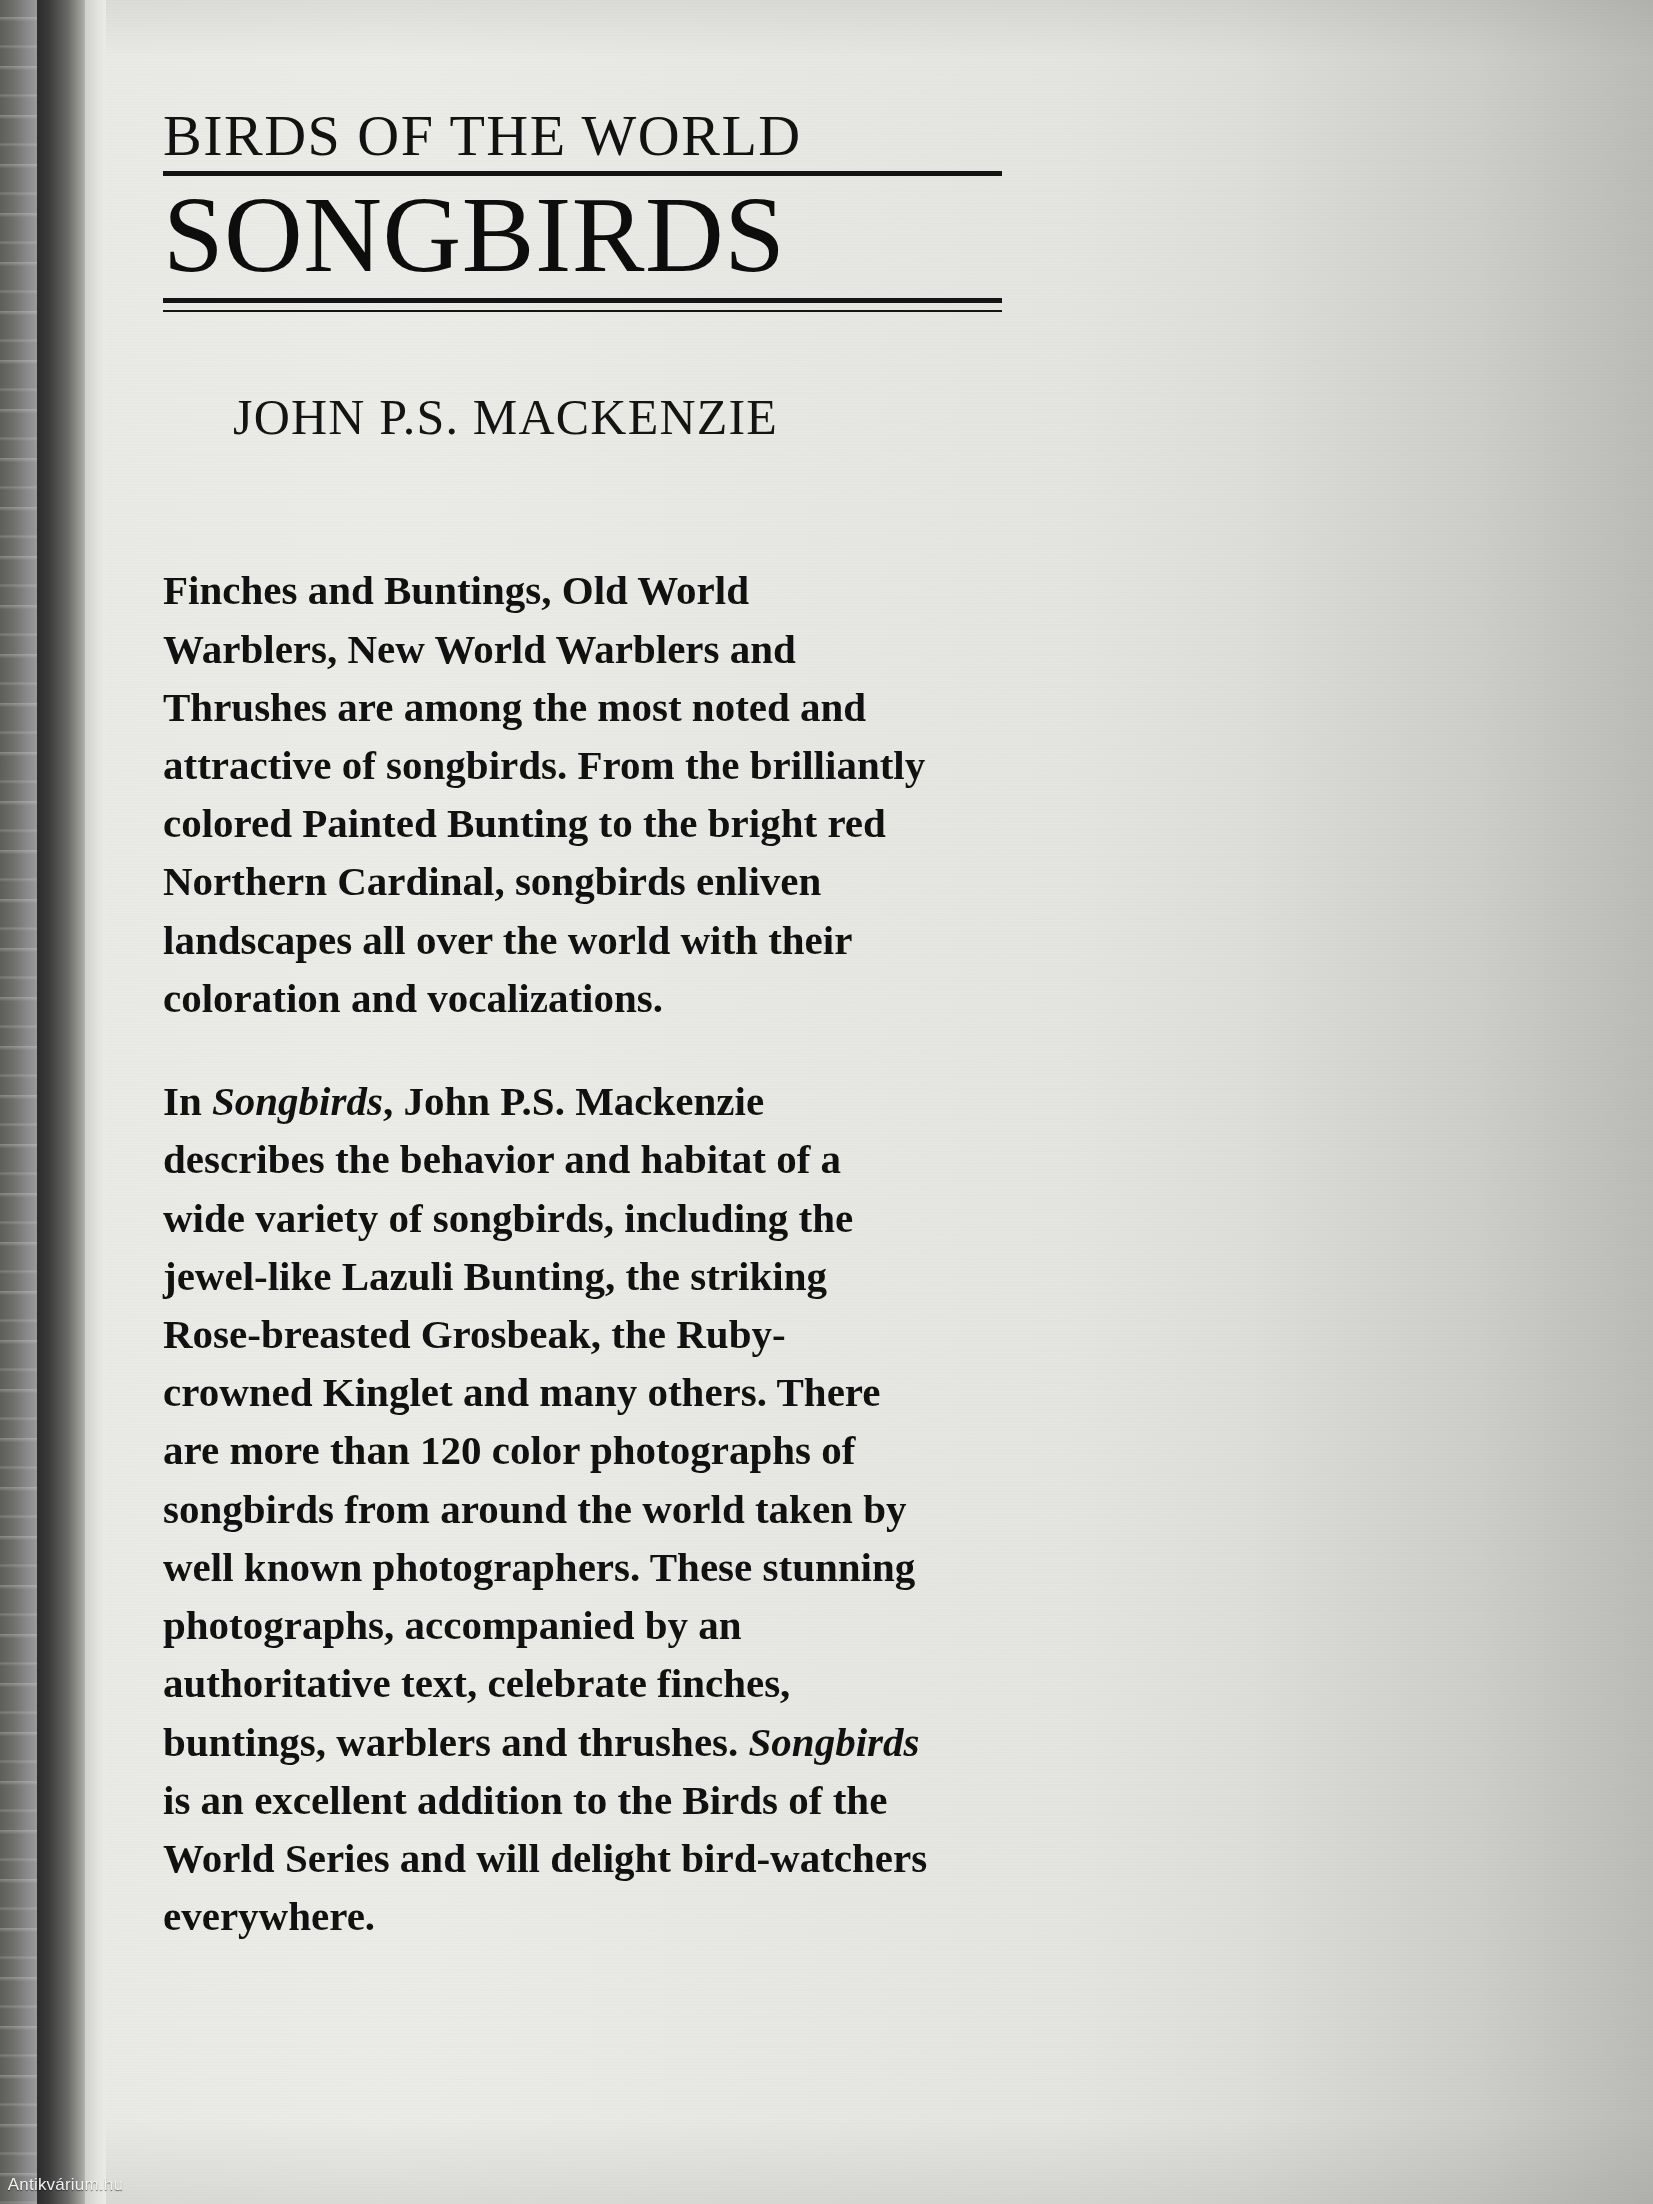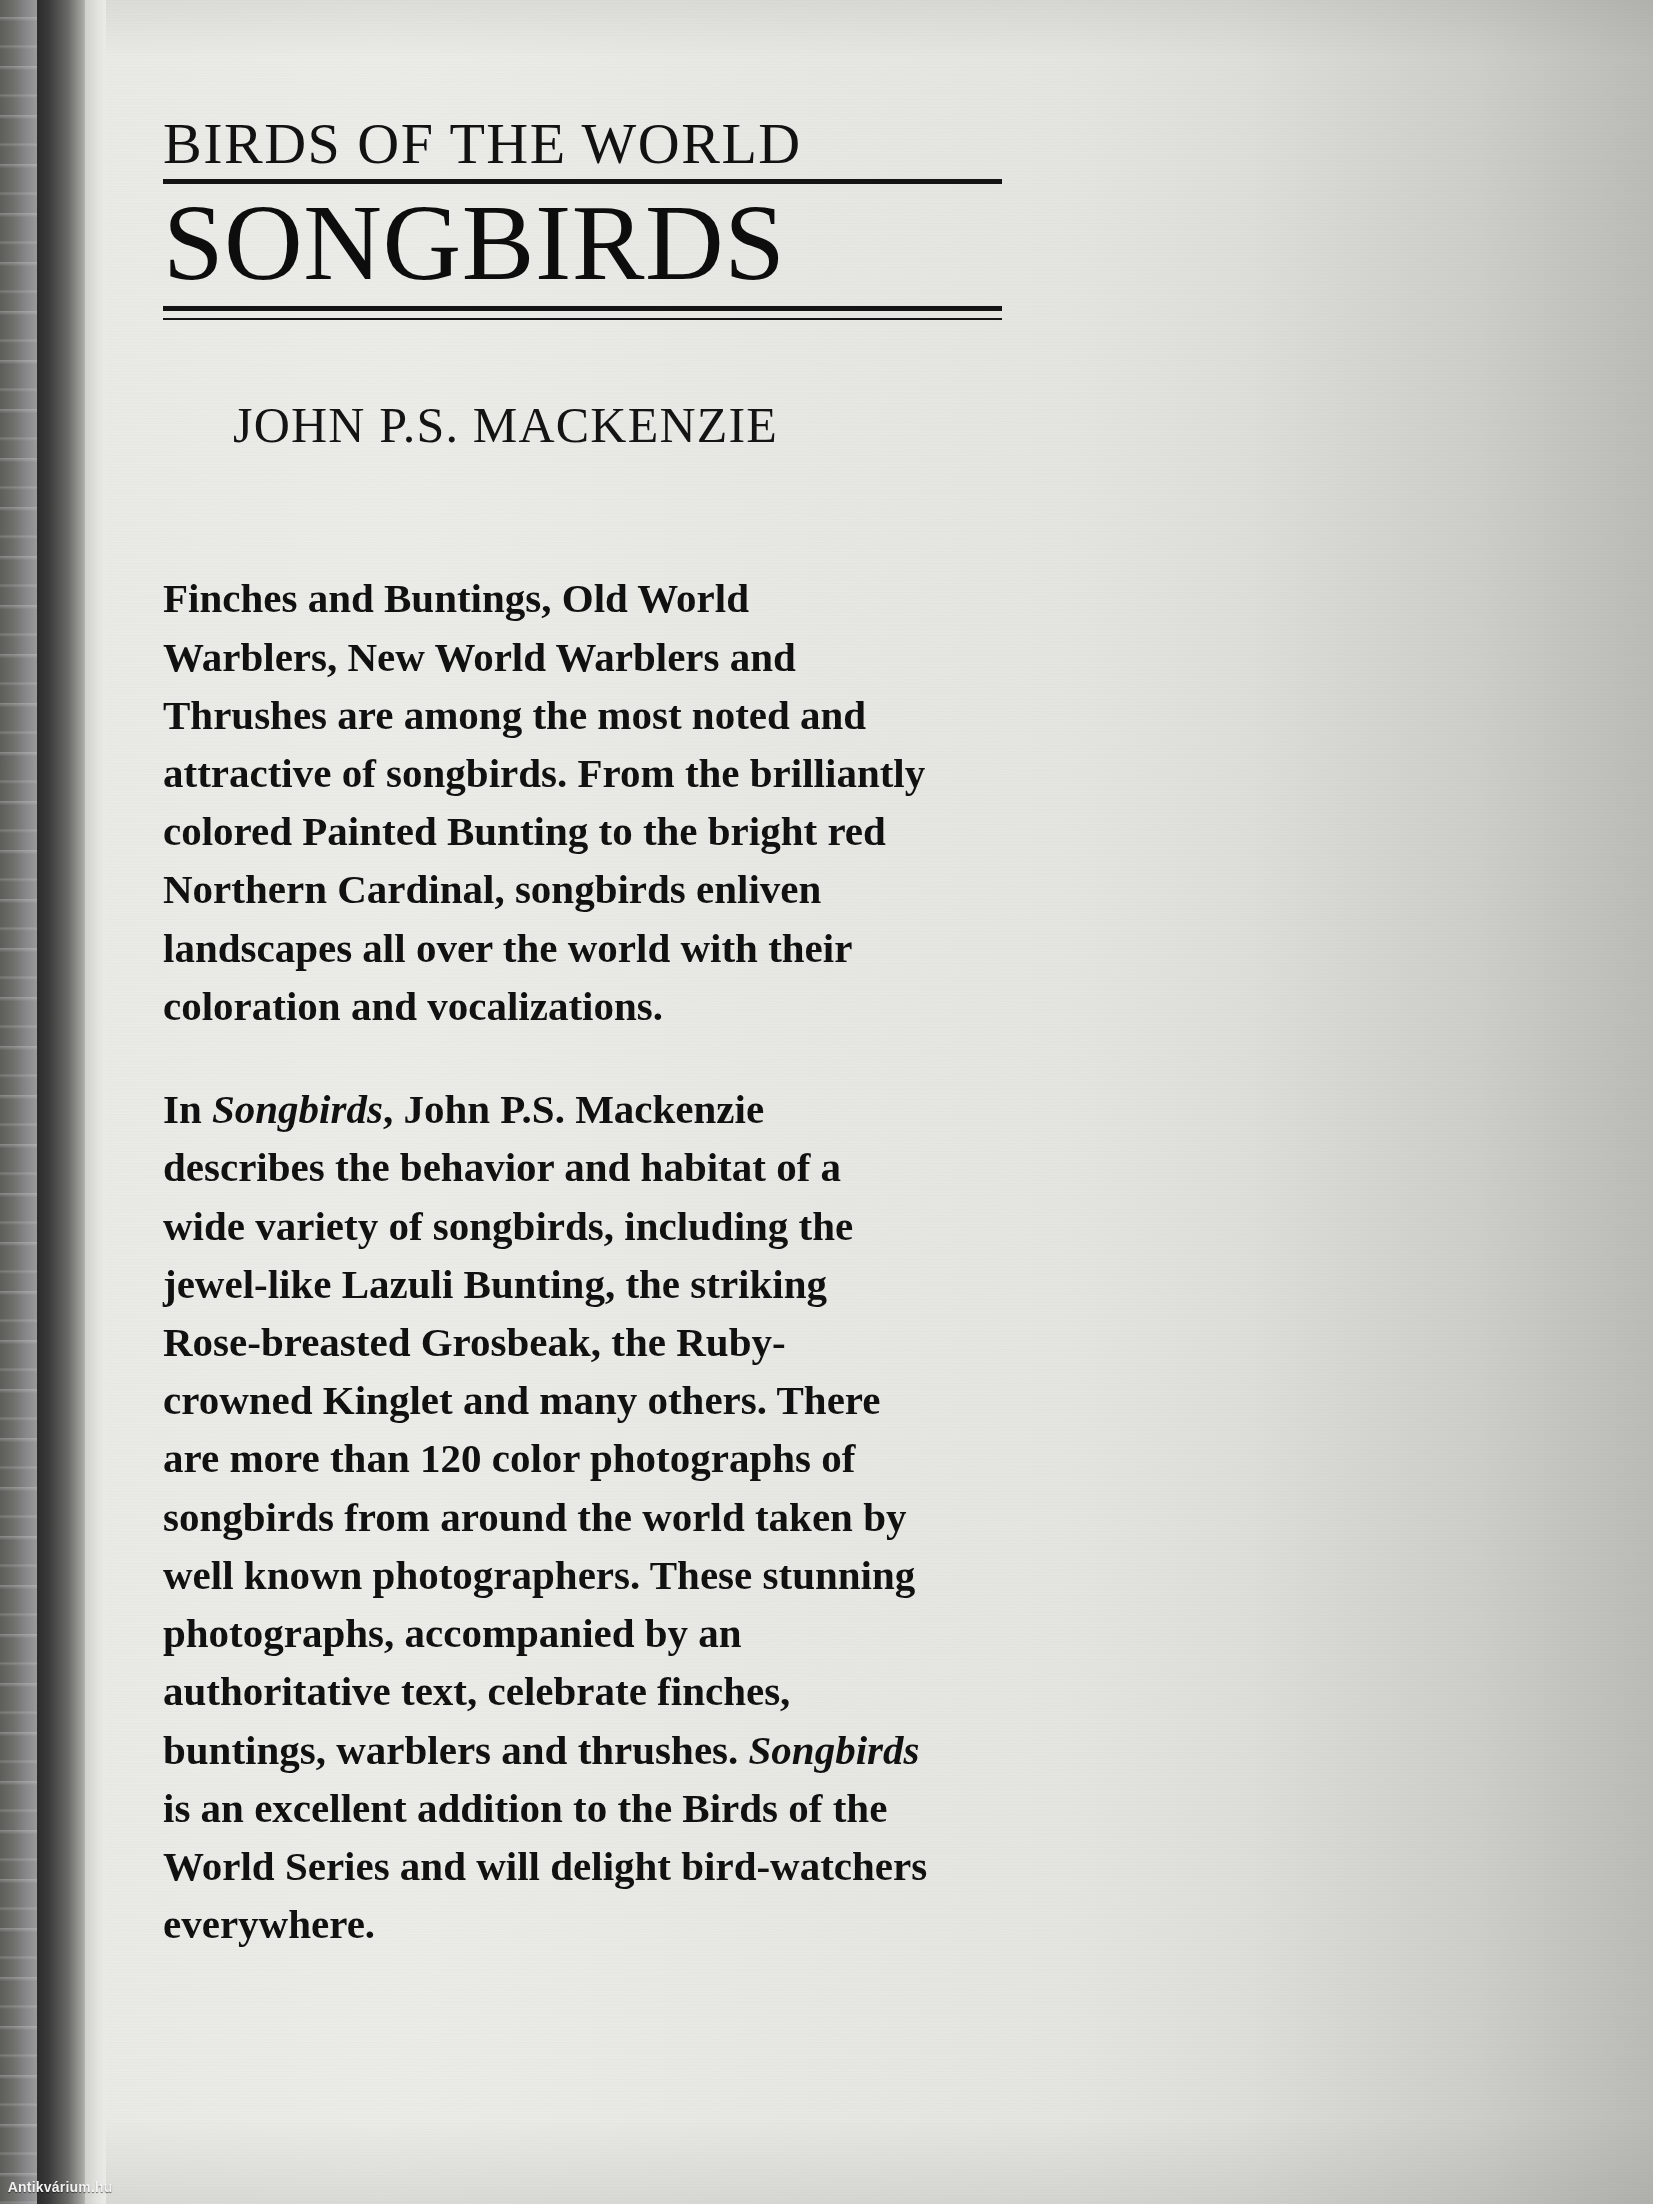--- a/index.html
+++ b/index.html
@@ -75,21 +75,21 @@
     right: 0; top: 0;
     width: 408px; height: 2205px;
     background: linear-gradient(to right, rgba(150,150,146,0.0) 0%, rgba(140,140,136,0.10) 55%, rgba(120,120,116,0.22) 100%);
     pointer-events: none;
   }
 
   
   .content {
     position: absolute;
     left: 163px;
-    top: 115px;
+    top: 107px;
     width: 970px;
   }
 
   .series-line {
     font-size: 58px;
     letter-spacing: 1.5px;
     color: #121212;
     line-height: 1.0;
     padding-bottom: 5.8px;
     white-space: nowrap;
@@ -131,25 +131,24 @@
   .body-copy p { margin: 0 0 45px 0; font-weight: bold; }
   .body-copy p:last-child { margin-bottom: 0; }
   .body-copy em { font-style: italic; }
 
   
   .watermark {
     position: absolute;
     left: 7.8px;
     bottom: 9.7px;
     font-family: "Liberation Sans", sans-serif;
-    font-size: 14px;
+    font-size: 17px;
     color: #f2f2f2;
     letter-spacing: 0.2px;
     text-shadow: 0 1px 1px rgba(0,0,0,0.55);
-    font-weight: bold;
   }
 
   
   .vignette {
     position: absolute;
     inset: 0;
     background:
       linear-gradient(to bottom, rgba(90,90,88,0.10) 0px, rgba(90,90,88,0.0) 58px),
       linear-gradient(to top, rgba(90,90,88,0.12) 0px, rgba(90,90,88,0.0) 87px);
     pointer-events: none;

